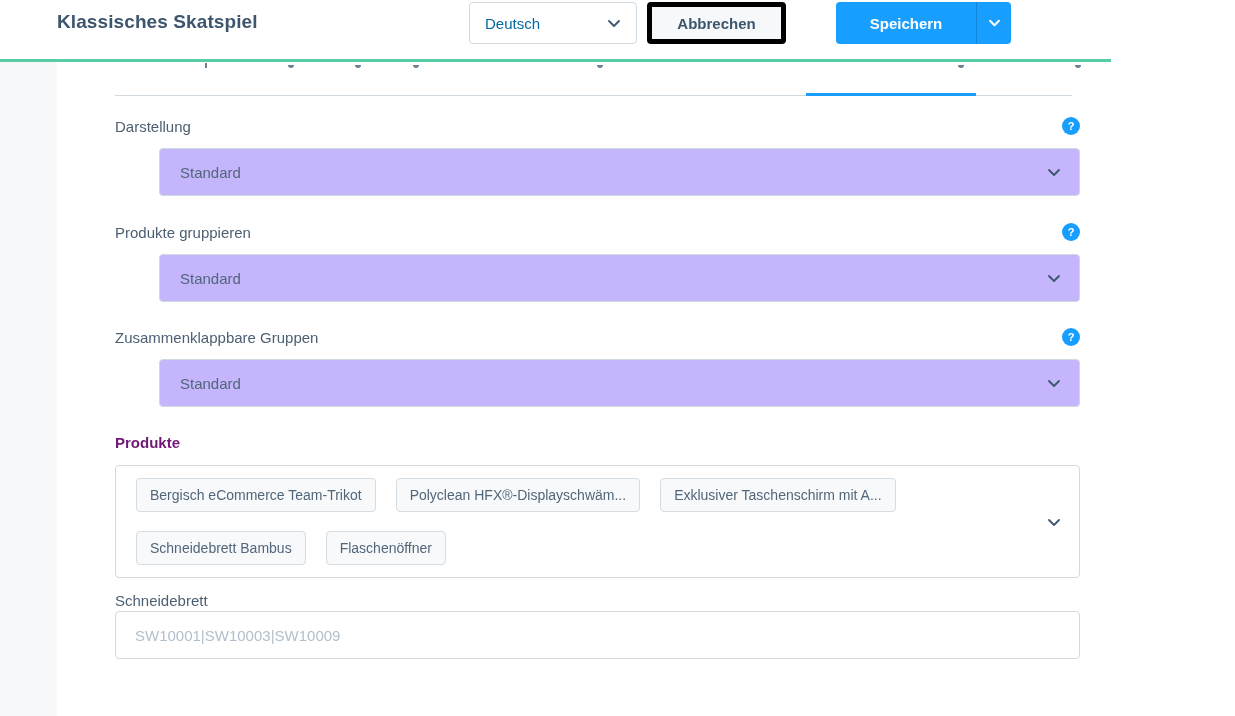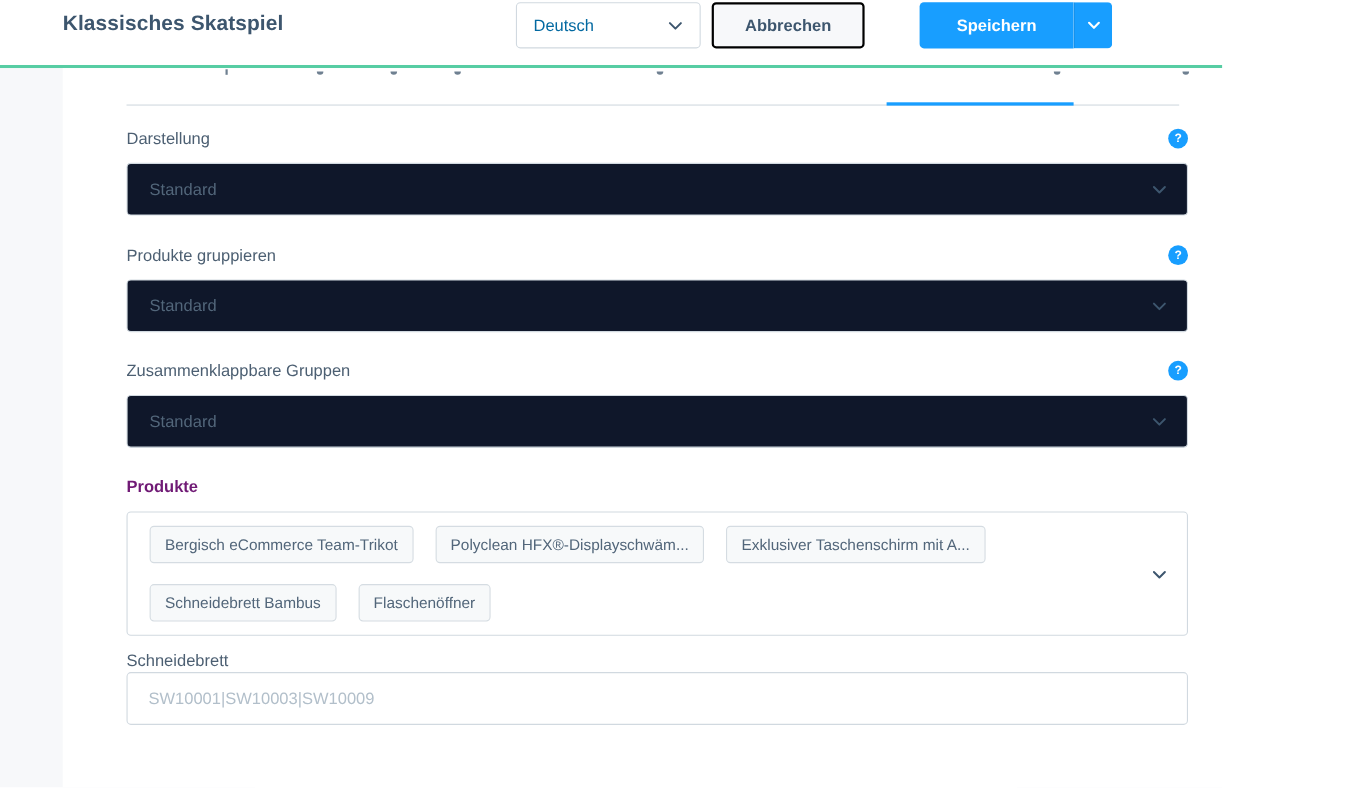--- a/index.html
+++ b/index.html
@@ -9,21 +9,21 @@
   .page { position:relative; width:1111px; height:716px; }
 
   
   .topbar { position:relative; width:100%; height:59px; background:#ffffff; }
   .page-title { position:absolute; left:57px; top:11px; font-size:19px; font-weight:700; color:#3d566e; letter-spacing:.1px; }
   .actions { position:absolute; top:2px; right:100px; height:42px; display:flex; gap:10px; }
 
   .lang-select { width:168px; height:42px; background:#fff; border:1px solid #d1d9e0; border-radius:4px;
                  display:flex; align-items:center; justify-content:space-between; padding:0 15px;
                  font-size:15px; color:#0369a1; cursor:pointer; }
-  .btn-cancel { width:139px; height:42px; background:#f7f8fa; border:2px solid #000000; border-radius:4px;
+  .btn-cancel { width:139px; height:42px; background:#f7f8fa; border:5px solid #000000; border-radius:4px;
                 font-size:15px; font-weight:600; color:#3d566e; cursor:pointer; font-family:inherit; }
   .save-group { display:flex; height:42px;padding-left:40px; }
   .btn-save { width:140px; height:42px; background:#189eff; color:#fff; border:none; border-radius:4px 0 0 4px;
               font-size:15px; font-weight:700; cursor:pointer; font-family:inherit; }
   .btn-save-arrow { width:35px; height:42px; background:#189eff; border:none; border-left:1px solid rgba(0,0,0,.15);
                     border-radius:0 4px 4px 0; cursor:pointer; display:flex; align-items:center; justify-content:center; }
 
   .chev { display:block; }
   .chev path { fill:none; stroke:#3d566e; stroke-width:1.8; stroke-linecap:round; stroke-linejoin:round; }
   .chev.white path { stroke:#ffffff; stroke-width:2.2; }
@@ -46,23 +46,23 @@
 
   
   .group { position:absolute; left:58px; width:965px; }
   .f-label { display:block; font-size:15px; color:#4c5f72; line-height:18px; }
   .f-label.bold { font-weight:700; color:#701a75; }
 
   .help-icon { position:absolute; right:0; top:-1px; width:18px; height:18px; border-radius:50%;
                background:#189eff; color:#fff; font-size:11px; font-weight:700;
                display:flex; align-items:center; justify-content:center; cursor:pointer; line-height:1; }
 
-  .select-box { position:relative; margin-top:12px; height:48px; background:#0f172a; border:1px solid #d1d9e0;
+  .select-box { position:relative; margin-top:12px; height:48px; background:#c4b5fd; border:1px solid #d1d9e0;
                 border-radius:4px; display:flex; align-items:center; padding:0 44px 0 20px;
-                font-size:15px; color:#52667a; cursor:pointer; }
+                font-size:15px; color:#52667a; cursor:pointer;margin-left:44px; }
   .select-box .chev, .multi-box .chev { position:absolute; right:18px; top:50%; margin-top:-4px; }
 
   .multi-box { position:relative; margin-top:13px; min-height:107px; background:#fff; border:1px solid #d1d9e0;
                border-radius:4px; padding:12px 60px 12px 20px; display:flex; flex-wrap:wrap;
                gap:19px 20px; align-content:flex-start; cursor:pointer; }
   .tag { background:#f7f9fa; border:1px solid #d5dce2; border-radius:4px; padding:7px 13px;
          font-size:14px; line-height:18px; color:#52667a; white-space:nowrap; cursor:pointer; }
 
   .text-input { margin-top:1px; width:100%; height:48px; background:#fff; border:1px solid #d1d9e0;
                 border-radius:4px; padding:0 19px; font-size:15px; color:#52667a; font-family:inherit; outline:none; }

